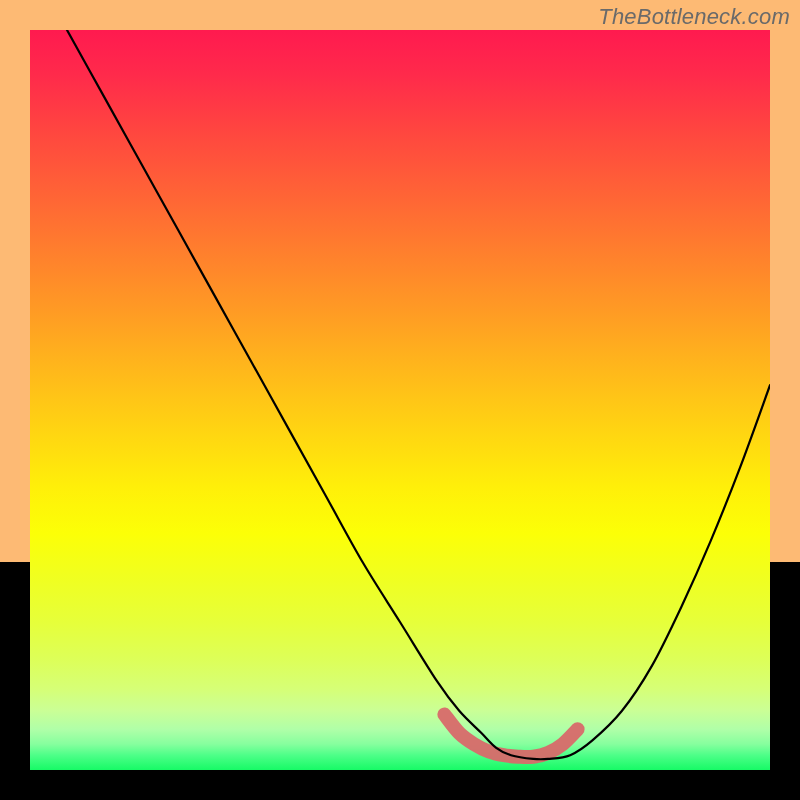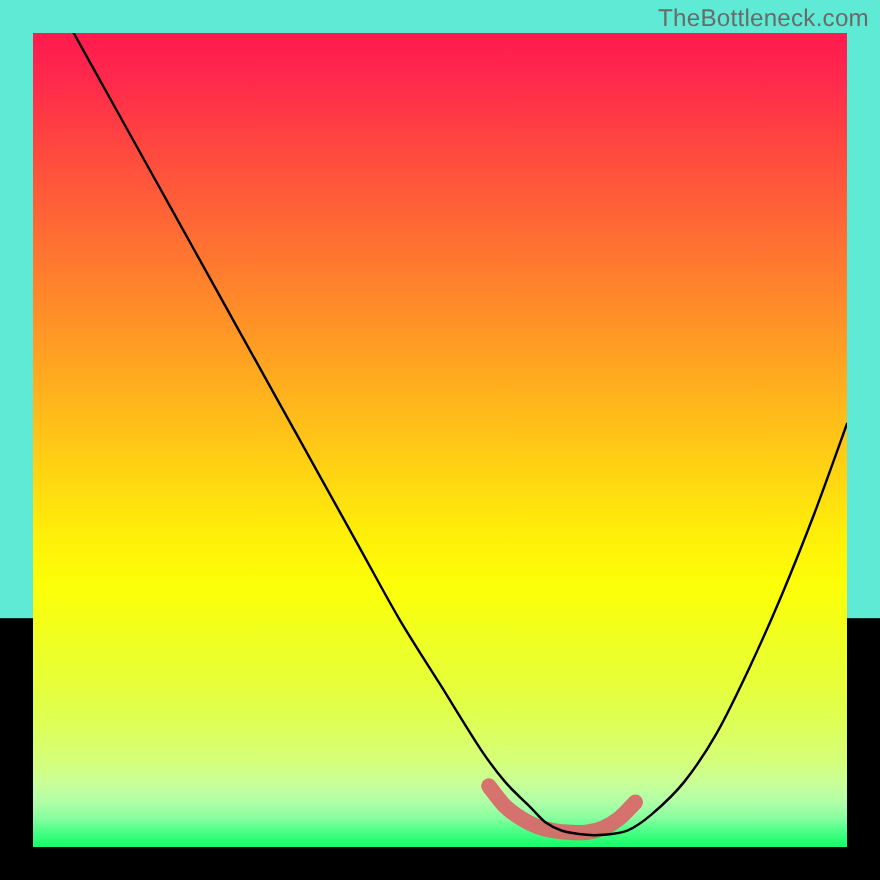--- a/index.html
+++ b/index.html
@@ -10,21 +10,22 @@
     background: #000;
     overflow: hidden;
     font-family: Arial, Helvetica, sans-serif;
   }
   .frame {
     position: absolute;
     top: 0;
     left: 0;
     width: 800px;
     height: 562px;
-    background: #5eead4;
+    background: #fdba74;
+    font-style: italic;
   }
   .plot-area {
     position: absolute;
     top: 30px;
     left: 30px;
     width: 740px;
     height: 740px;
     overflow: hidden;
   }
   .watermark {

